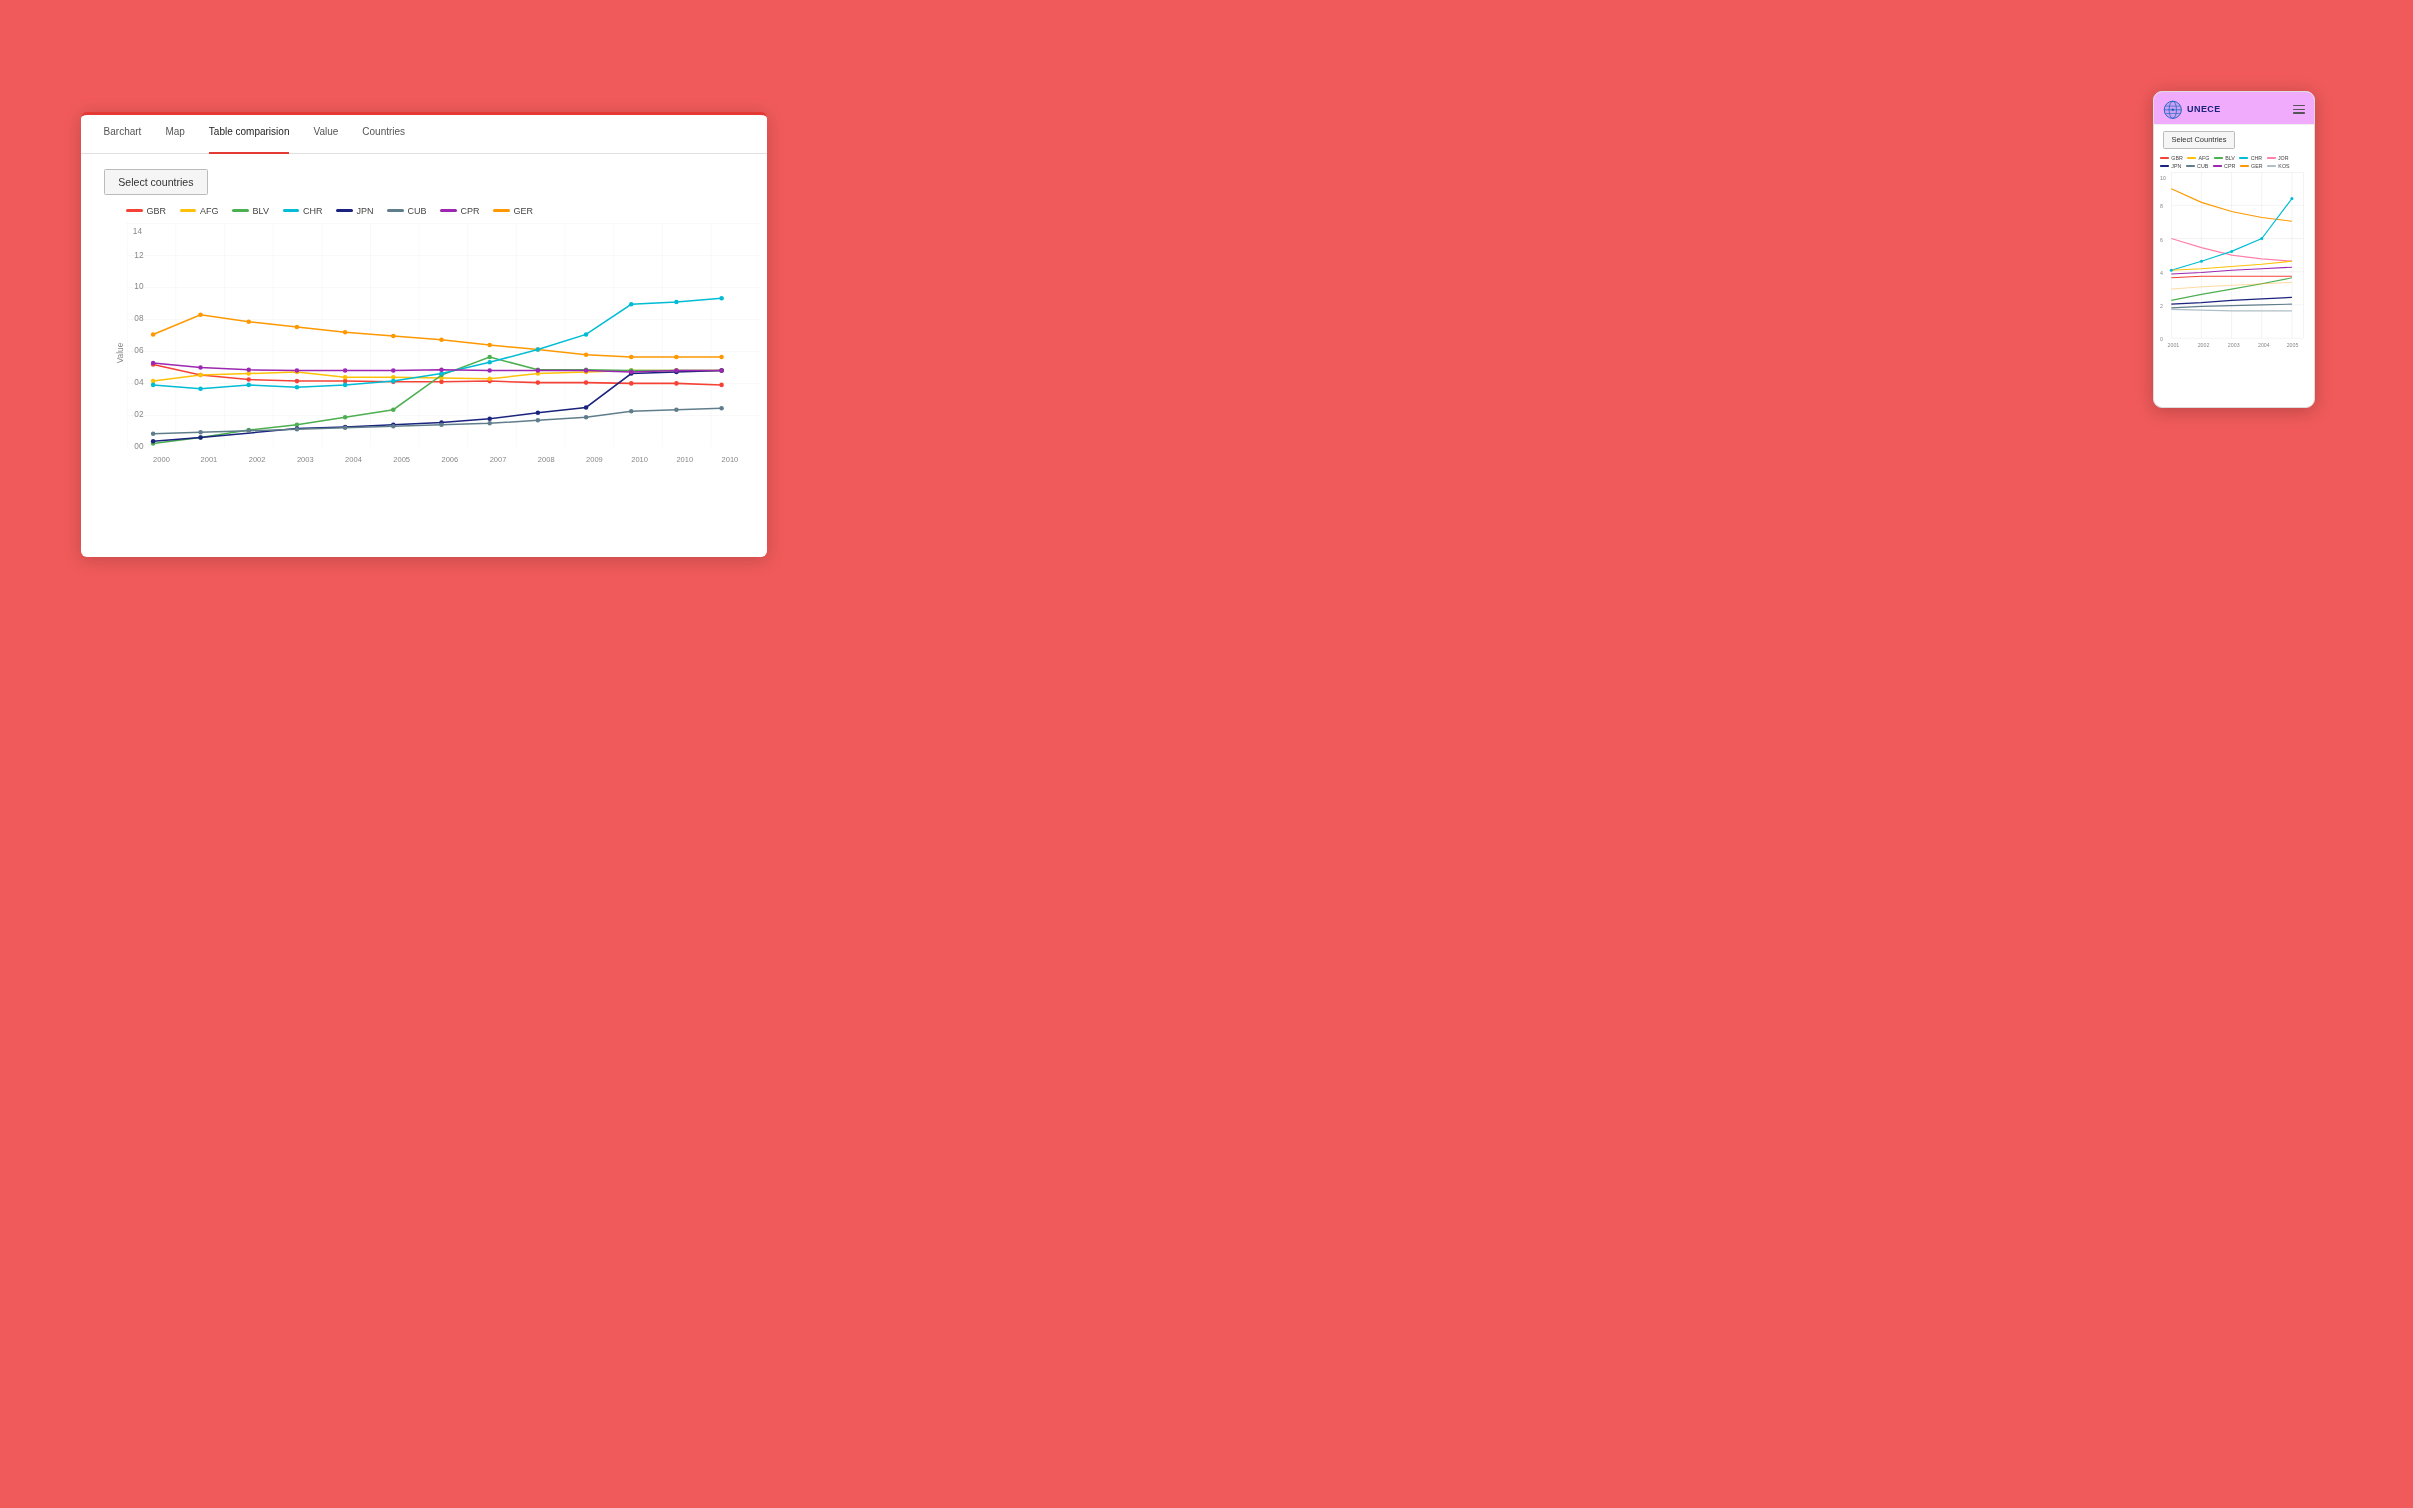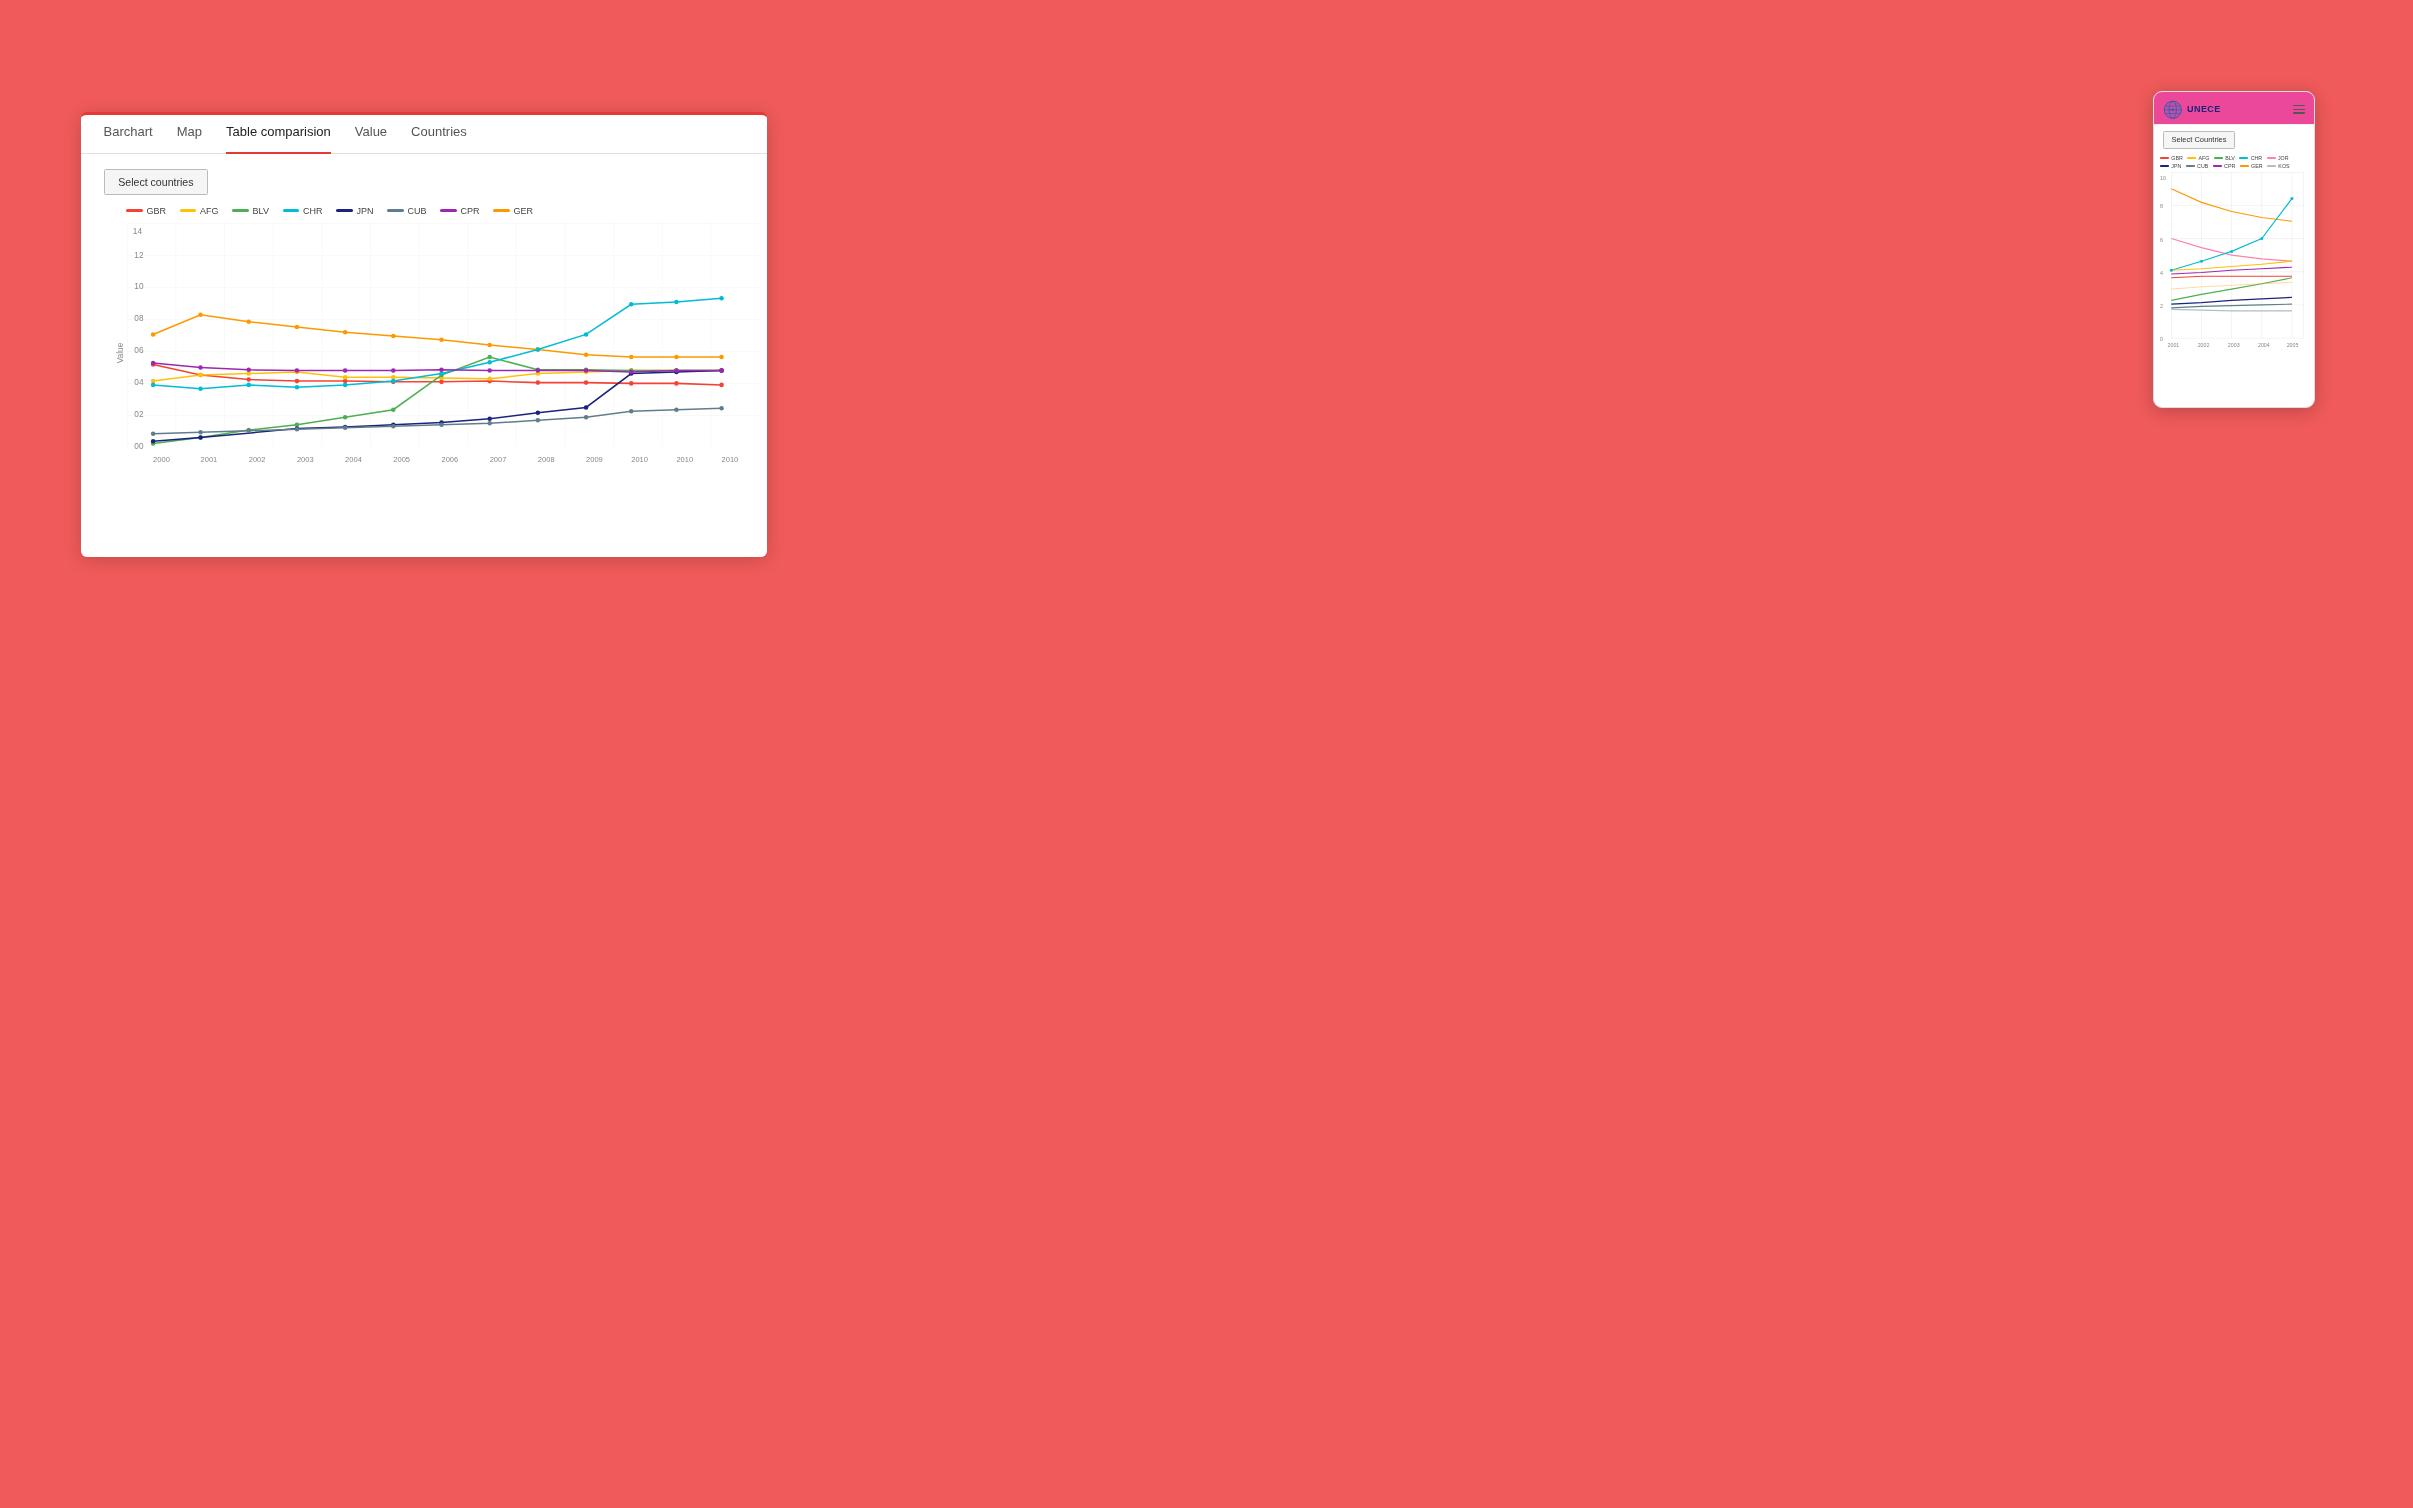--- a/index.html
+++ b/index.html
@@ -30,21 +30,21 @@
     .tabs-bar {
       display: flex;
       align-items: center;
       padding: 0 22.6px;
       border-bottom: 0.8px solid #e0e0e0;
       height: 39px;
       gap: 24px;
     }
 
     .tab-item {
-      font-size: 13px;
+      font-size: 10px;
       color: #555;
       cursor: pointer;
       padding-bottom: 3px;
       border-bottom: 2.3px solid transparent;
       height: 39px;
       display: flex;
       align-items: center;
     }
 
     .tab-item.active {
@@ -115,21 +115,21 @@
       width: 162px;
       height: 317px;
       background: #fff;
       border-radius: 9px;
       box-shadow: 0 3px 18px rgba(0,0,0,0.22);
       overflow: hidden;
       border: 0.8px solid #ddd;
     }
 
     .mobile-header {
-      background: #ec4899;
+      background: #f0abfc;
       padding: 7.5px 9px 4.5px 9px;
       display: flex;
       align-items: center;
       justify-content: space-between;
       border-bottom: 0.8px solid #f0f0f0;
     }
 
     .mobile-logo {
       display: flex;
       align-items: center;

